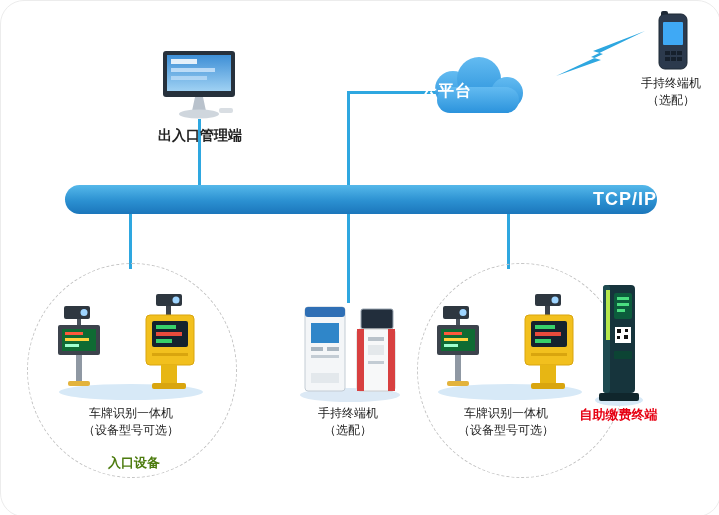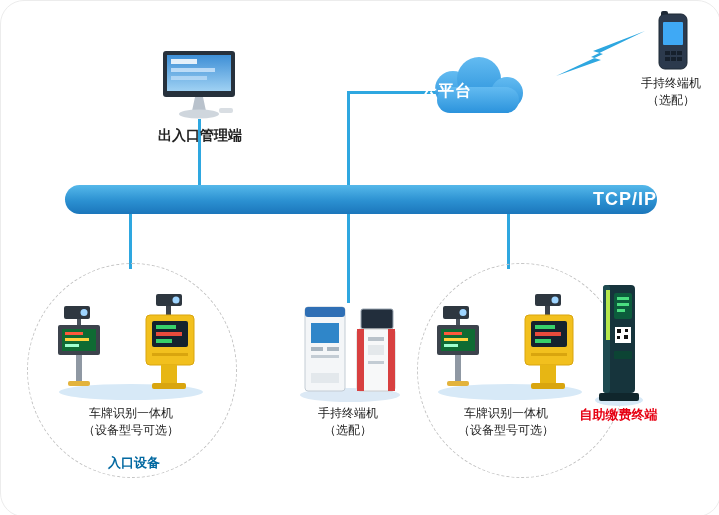--- a/index.html
+++ b/index.html
@@ -8,21 +8,21 @@
   .line{position:absolute;background:#2EA7E0;}
   .line.v{width:3px;}
   .line.h{height:3px;}
   .tcp-bar{position:absolute;left:64px;top:184px;width:592px;height:29px;border-radius:15px;
     background:linear-gradient(180deg,#55b8ea 0%,#2b90d1 55%,#1b76bb 100%);
     color:#fff;font-size:18px;font-weight:bold;text-align:right;line-height:29px;letter-spacing:1px;}
   .node{position:absolute;}
   .lbl{position:absolute;text-align:center;color:#222;}
   .lbl.small{font-size:12px;line-height:17px;}
   .lbl.title{font-size:14px;font-weight:600;}
-  .lbl.group{font-size:13px;font-weight:bold;color:#0369a1;}
+  .lbl.group{font-size:13px;font-weight:bold;color:#4d7c0f;}
   .lbl.red{font-size:13px;font-weight:bold;color:#E60012;}
   .cloud-text{position:absolute;left:0;top:26px;width:100%;color:#fff;font-size:16px;font-weight:bold;letter-spacing:1px;}
   .circle{position:absolute;border:1px dashed #c4c4c4;border-radius:50%;}
 </style>
 </head>
 <body>
 
 <div class="canvas">
 
   <div class="line v" style="left:197px;top:118px;height:68px"></div>

